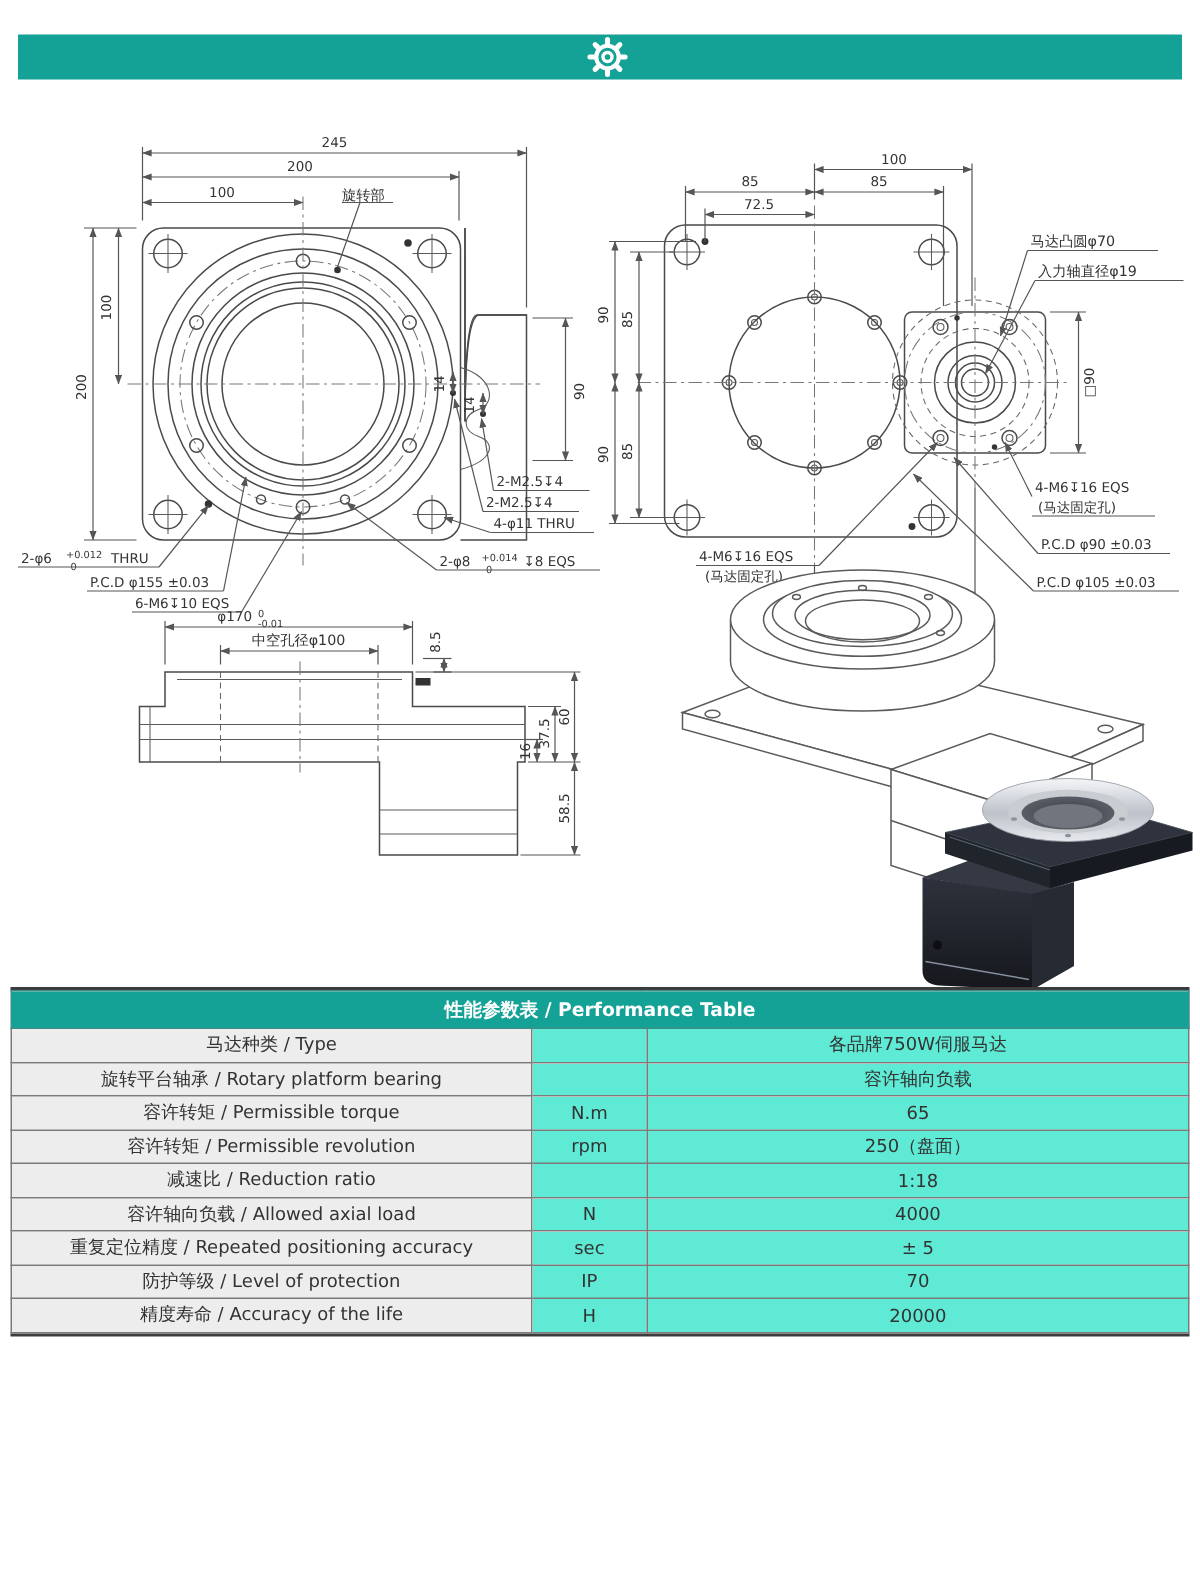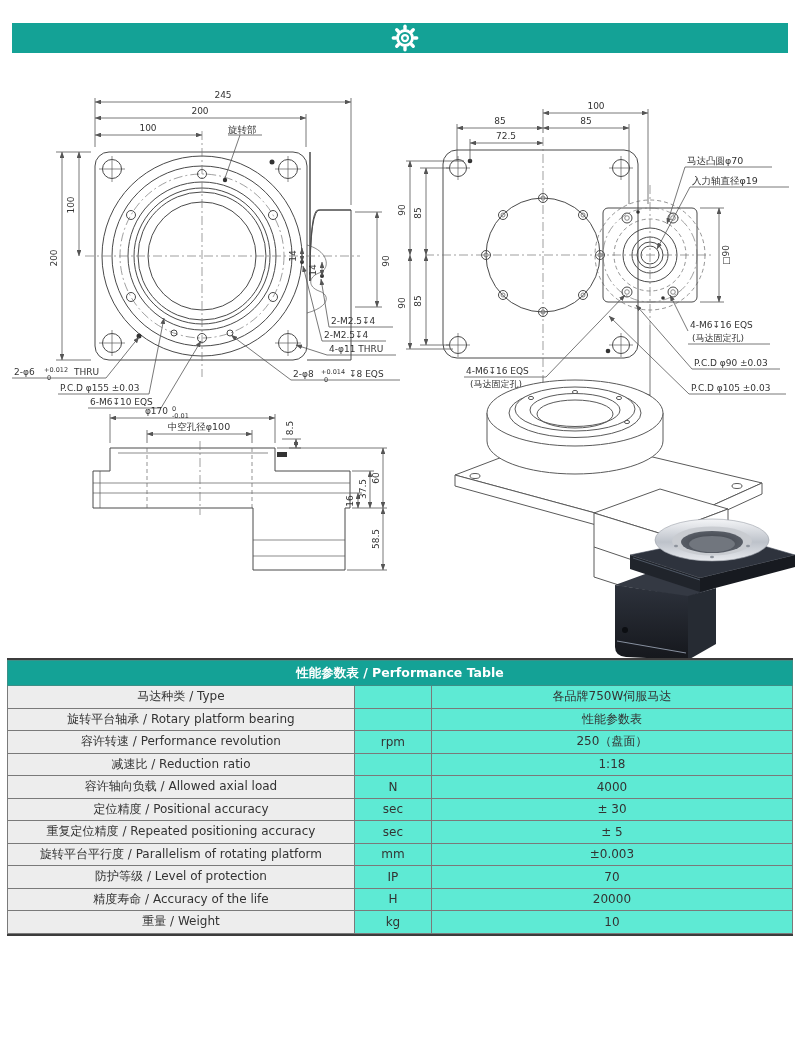--- a/index.html
+++ b/index.html
@@ -446,64 +446,54 @@
       </thead>
       <tbody>
         <tr>
             <td class="lbl">马达种类 / Type</td>
             <td class="unit"></td>
             <td class="val">各品牌750W伺服马达</td>
           </tr>
         <tr>
             <td class="lbl">旋转平台轴承 / Rotary platform bearing</td>
             <td class="unit"></td>
-            <td class="val">性能参数表</td>
-          </tr>
-        <tr>
-            <td class="lbl">容许转速 / Performance revolution</td>
+            <td class="val">容许轴向负载</td>
+          </tr>
+        <tr>
+            <td class="lbl">容许转矩 / Permissible torque</td>
+            <td class="unit">N.m</td>
+            <td class="val">65</td>
+          </tr>
+        <tr>
+            <td class="lbl">容许转矩 / Permissible revolution</td>
             <td class="unit">rpm</td>
             <td class="val">250（盘面）</td>
           </tr>
         <tr>
             <td class="lbl">减速比 / Reduction ratio</td>
             <td class="unit"></td>
             <td class="val">1:18</td>
           </tr>
         <tr>
             <td class="lbl">容许轴向负载 / Allowed axial load</td>
             <td class="unit">N</td>
             <td class="val">4000</td>
           </tr>
         <tr>
-            <td class="lbl">定位精度 / Positional accuracy</td>
-            <td class="unit">sec</td>
-            <td class="val">± 30</td>
-          </tr>
-        <tr>
             <td class="lbl">重复定位精度 / Repeated positioning accuracy</td>
             <td class="unit">sec</td>
             <td class="val">± 5</td>
           </tr>
         <tr>
-            <td class="lbl">旋转平台平行度 / Parallelism of rotating platform</td>
-            <td class="unit">mm</td>
-            <td class="val">±0.003</td>
-          </tr>
-        <tr>
             <td class="lbl">防护等级 / Level of protection</td>
             <td class="unit">IP</td>
             <td class="val">70</td>
           </tr>
         <tr>
             <td class="lbl">精度寿命 / Accuracy of the life</td>
             <td class="unit">H</td>
             <td class="val">20000</td>
           </tr>
-        <tr>
-            <td class="lbl">重量 / Weight</td>
-            <td class="unit">kg</td>
-            <td class="val">10</td>
-          </tr>
       </tbody>
     </table>
   </div>
 
 </div>
 
 </body></html>

